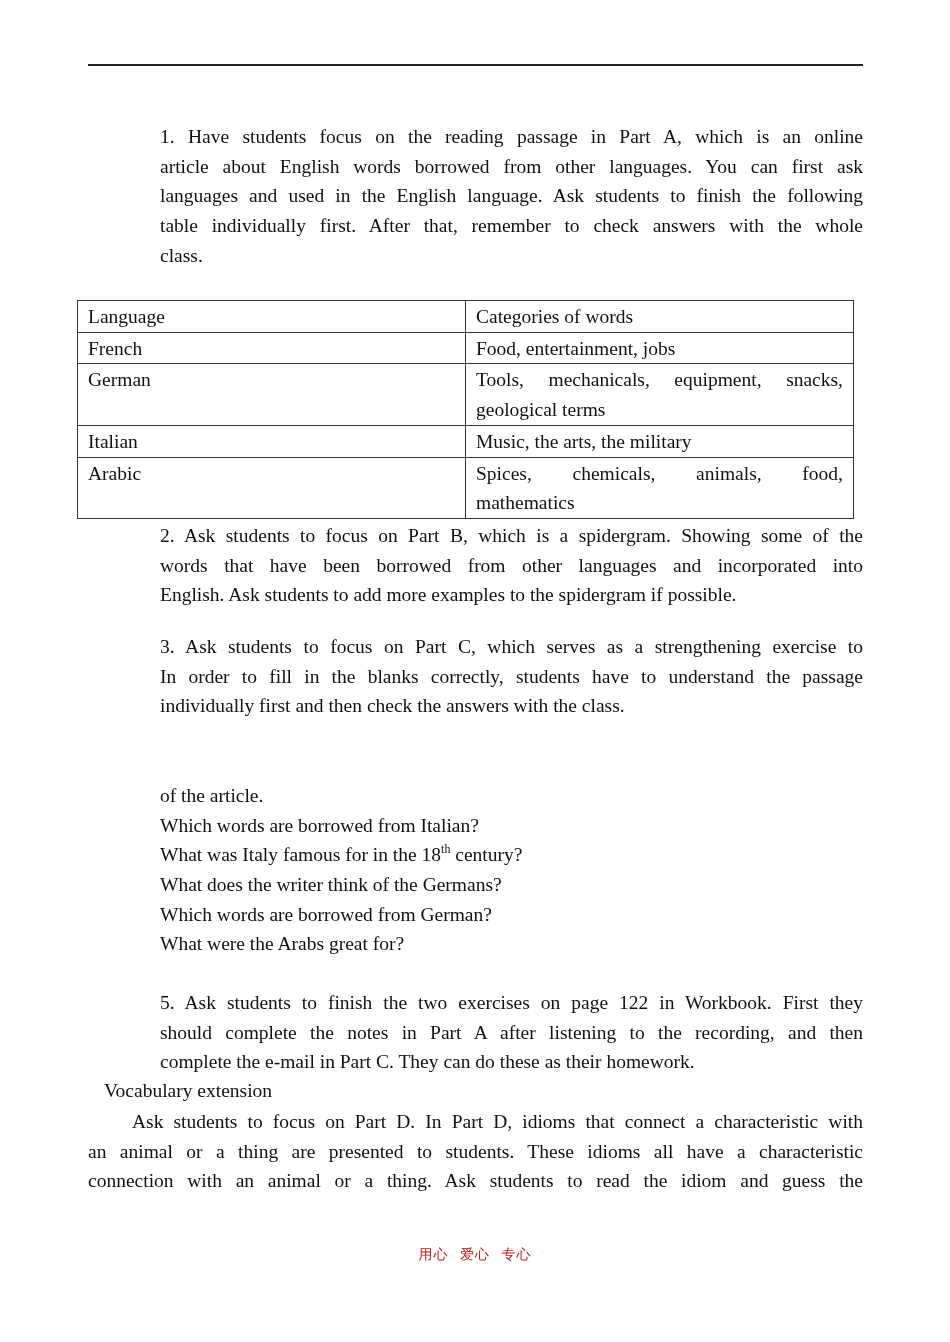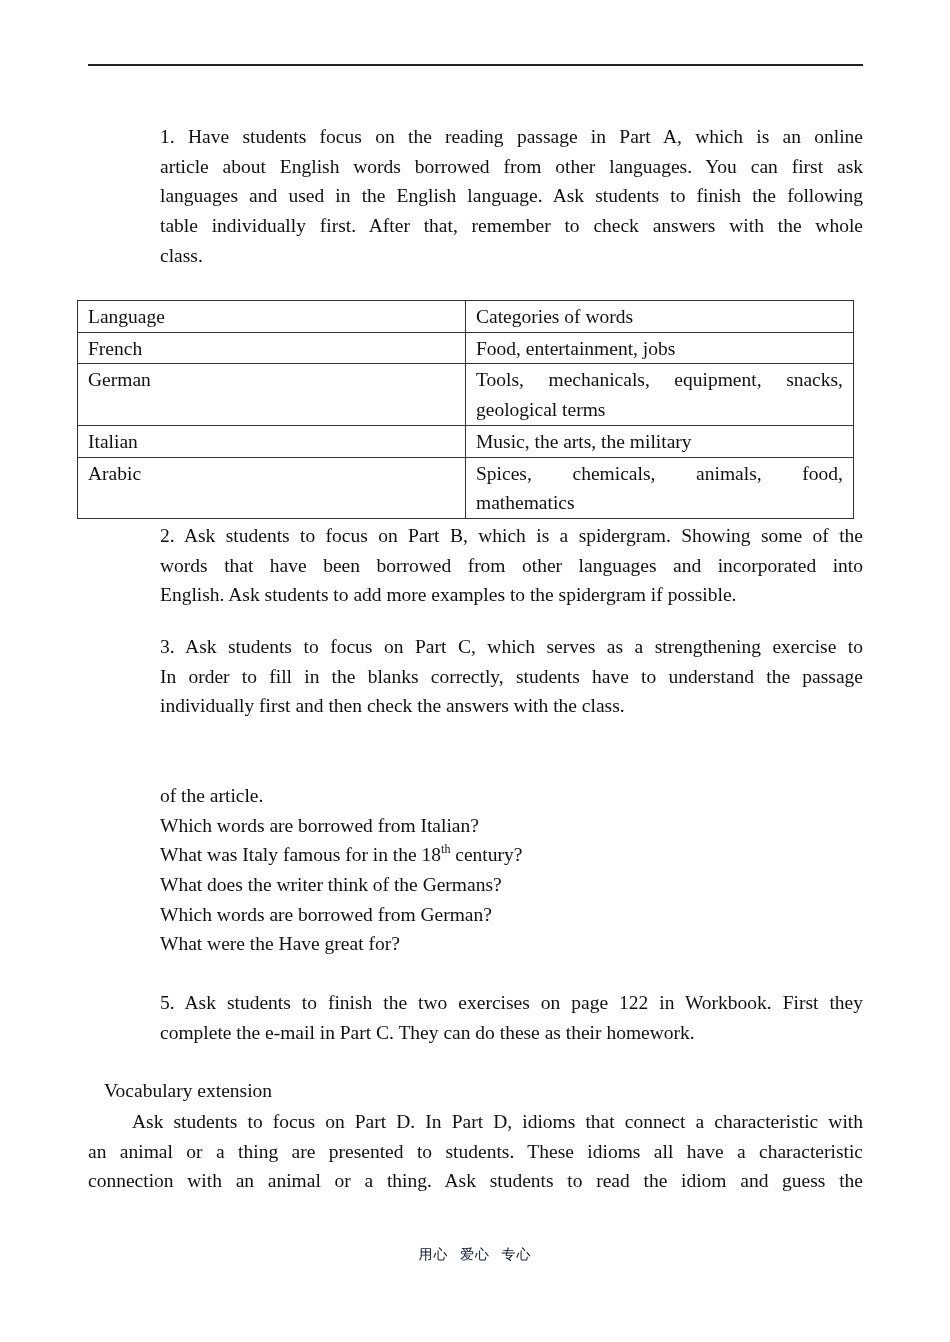--- a/index.html
+++ b/index.html
@@ -102,21 +102,21 @@
       box-sizing: border-box;
     }
     .footer {
       position: absolute;
       left: 0;
       width: 950px;
       top: 1246px;
       text-align: center;
       font-family: "DejaVu Sans", sans-serif;
       font-size: 14px;
-      color: #0f172a;
+      color: #b91c1c;
       letter-spacing: 1px;
     }
     .footer span {
       margin: 0 3px;
     }
   </style>
 </head>
 <body>
 
 <div class="header-rule"></div>
@@ -175,25 +175,26 @@
   <span class="line">In order to fill in the blanks correctly, students have to understand the passage</span>
   <span class="line last">individually first and then check the answers with the class.</span>
 </div>
 
 <div class="para indented" style="top:781px;">
   <span class="line last">of the article.</span>
   <span class="q-line">Which words are borrowed from Italian?</span>
   <span class="q-line"><span>What was Italy famous for in the 18</span><sup>th</sup><span> century?</span></span>
   <span class="q-line">What does the writer think of the Germans?</span>
   <span class="q-line">Which words are borrowed from German?</span>
-  <span class="q-line">What were the Have great for?</span>
+  <span class="q-line">What were the Arabs great for?</span>
 </div>
 
 <div class="para indented" style="top:988px;">
   <span class="line">5. Ask students to finish the two exercises on page 122 in Workbook. First they</span>
+  <span class="line">should complete the notes in Part A after listening to the recording, and then</span>
   <span class="line last">complete the e-mail in Part C. They can do these as their homework.</span>
 </div>
 
 <div class="subheading">Vocabulary extension</div>
 
 <div class="para vocab-para">
   <span class="line first">Ask students to focus on Part D. In Part D, idioms that connect a characteristic with</span>
   <span class="line">an animal or a thing are presented to students. These idioms all have a characteristic</span>
   <span class="line">connection with an animal or a thing. Ask students to read the idiom and guess the</span>
 </div>

